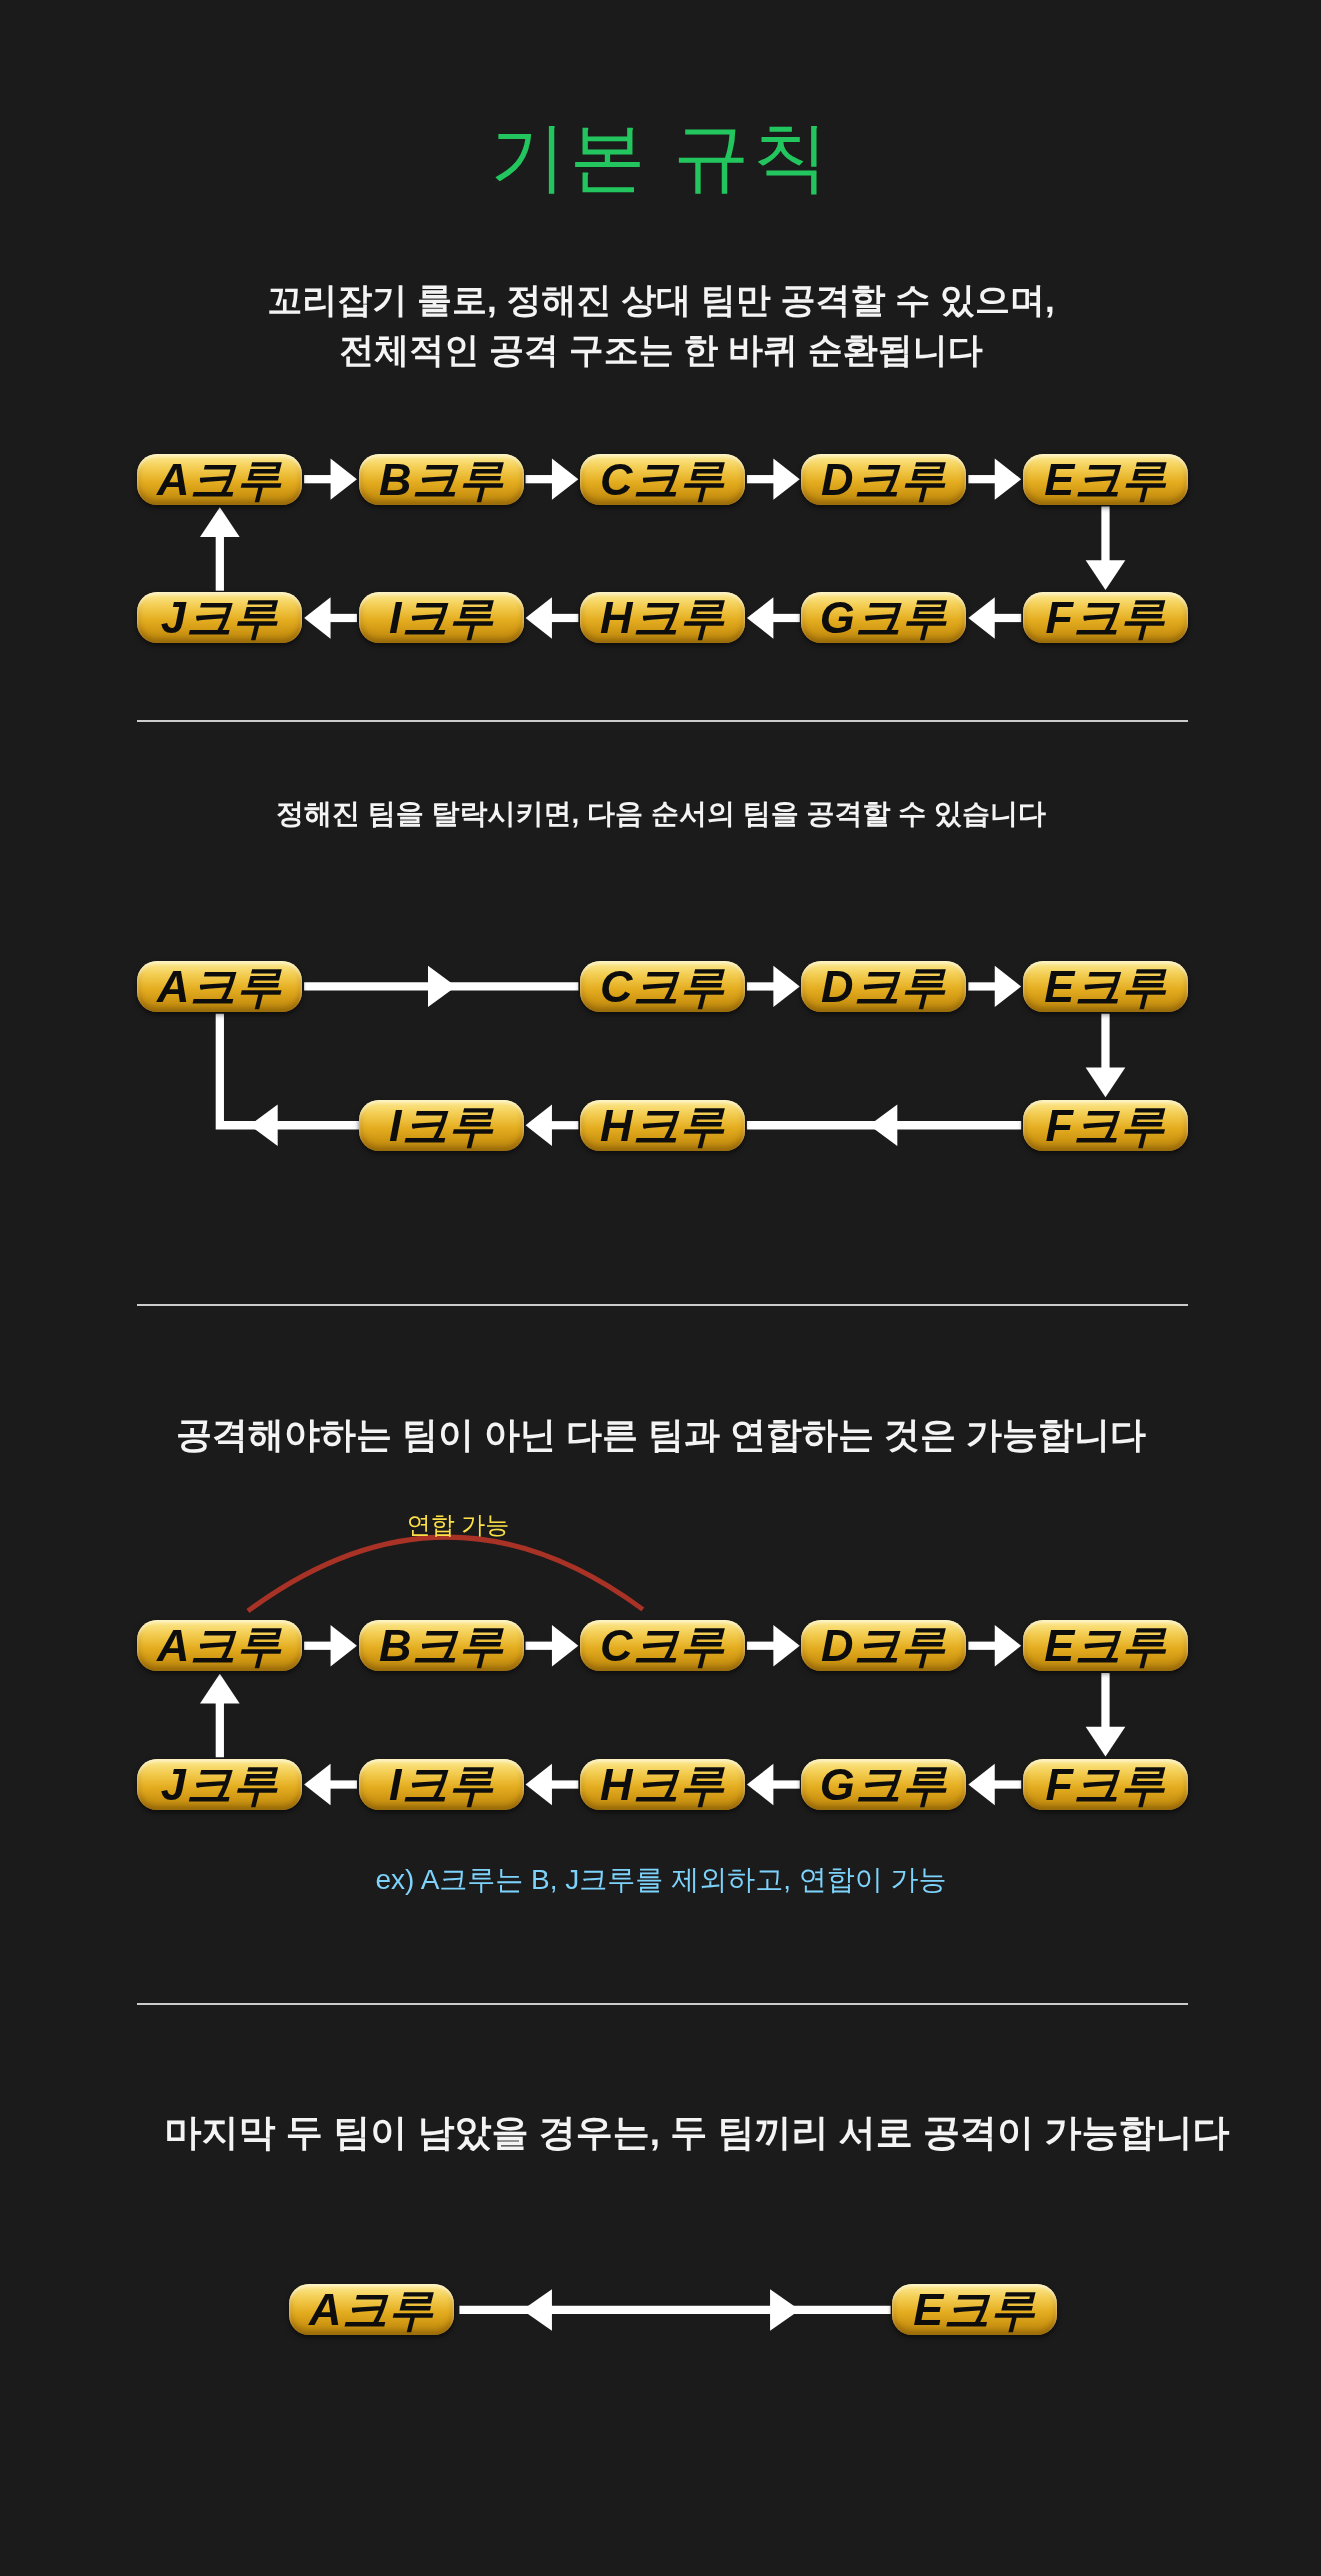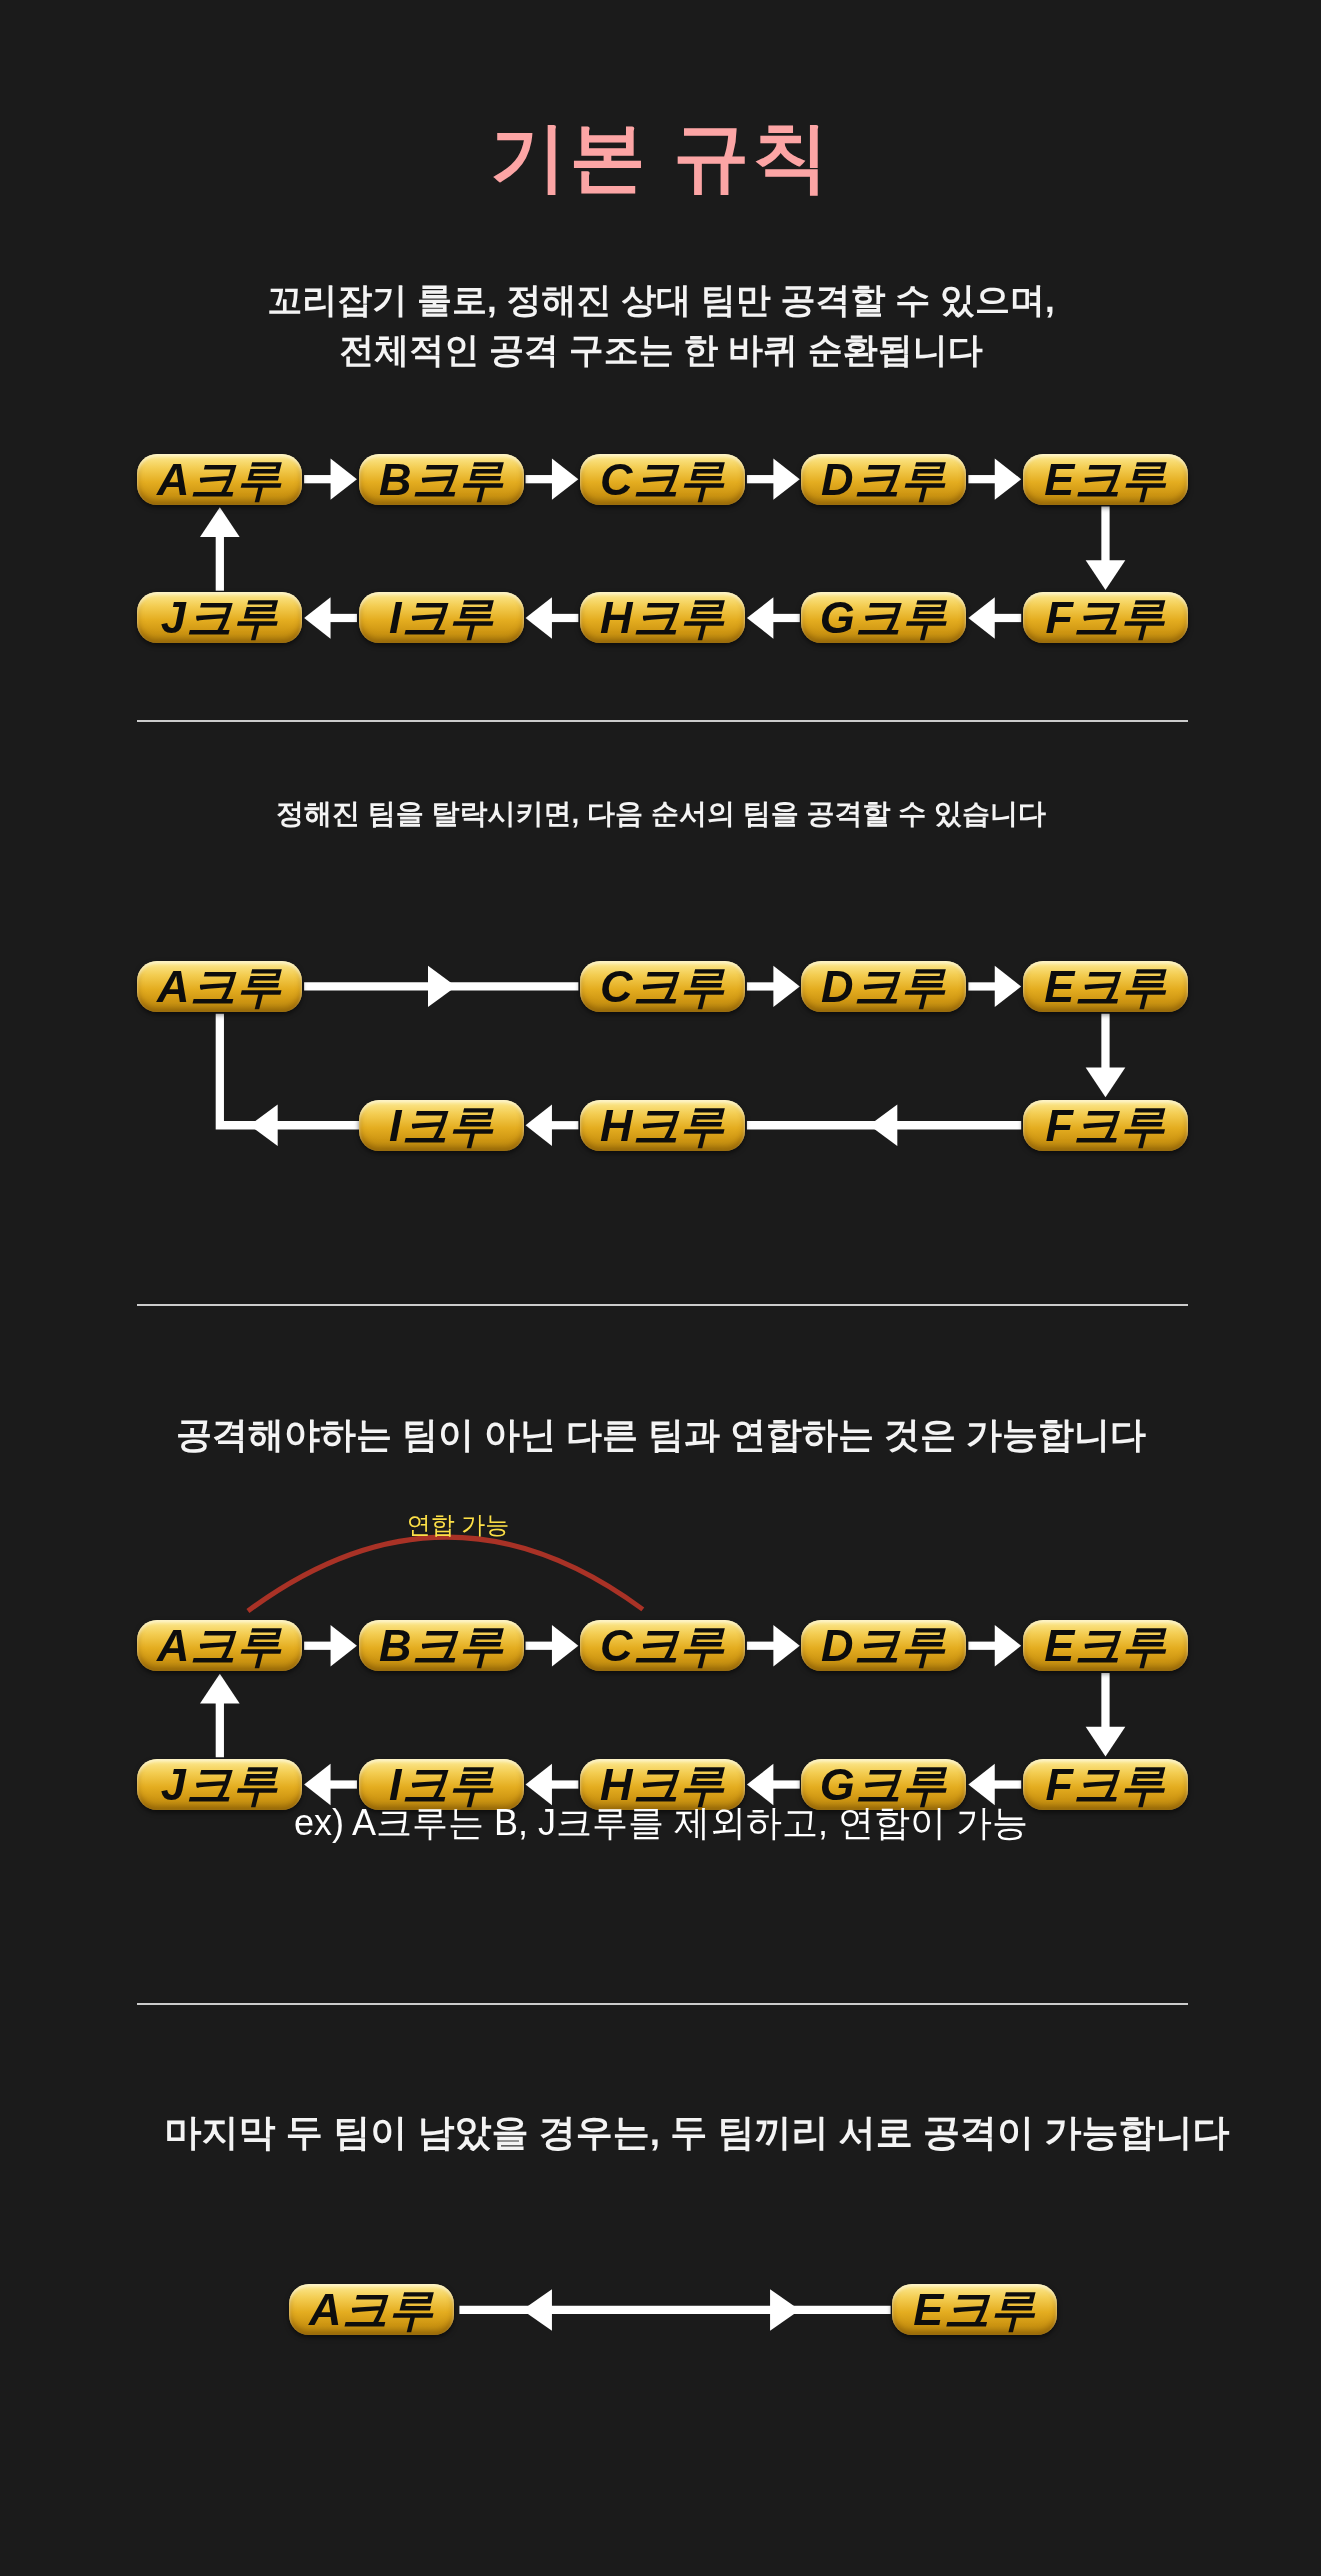--- a/index.html
+++ b/index.html
@@ -15,37 +15,37 @@
     position:absolute; left:0; top:0;
     width:1322px; height:2576px;
     pointer-events:none;
   }
   .arrows line, .arrows polyline { stroke:#ffffff; stroke-width:10; fill:none; }
   .arrows polygon { fill:#ffffff; stroke:none; }
   .arrows .alliance-arc { stroke:#a93226; stroke-width:6; fill:none; }
   .title {
     position:absolute; top:107px; left:0; width:100%;
     margin:0; text-align:center;
-    color:#fca5a5; font-size:76px; font-weight:700; letter-spacing:3.3px;
+    color:#22c55e; font-size:76px; font-weight:400; letter-spacing:3.3px;
   }
   .desc {
     position:absolute; left:0; width:100%;
     text-align:center; color:#f4f4f4;
   }
   .desc-1 { top:275px; font-size:35px; font-weight:600; line-height:50px; }
   .desc-2 { top:795px; font-size:28px; font-weight:700; }
   .desc-3 { top:1411px; font-size:36px; font-weight:700; }
   .desc-4 { top:2108px; font-size:37px; font-weight:700;padding-left:36px; }
   .alliance-label {
     position:absolute; top:1509px; left:334px; width:248px;
     text-align:center; color:#fde047; font-size:24px; font-weight:500;
   }
   .example-text {
-    position:absolute; top:1799px; left:0; width:100%;
-    text-align:center; color:#ffffff; font-size:36px; font-weight:400;
+    position:absolute; top:1861px; left:0; width:100%;
+    text-align:center; color:#7dd3fc; font-size:28px; font-weight:400;
   }
   .divider {
     position:absolute; left:137px; width:1051px; height:1.7px;
     background:#cccccc;
   }
   .badge {
     position:absolute; width:165px; height:51px;
     border-radius:20px;
     background:linear-gradient(180deg,#fdeb95 0%,#f3cc50 28%,#e4ad20 55%,#cf9713 78%,#bb8a0e 100%);
     box-shadow:inset 0 2.5px 3.3px rgba(255,250,220,0.8),

